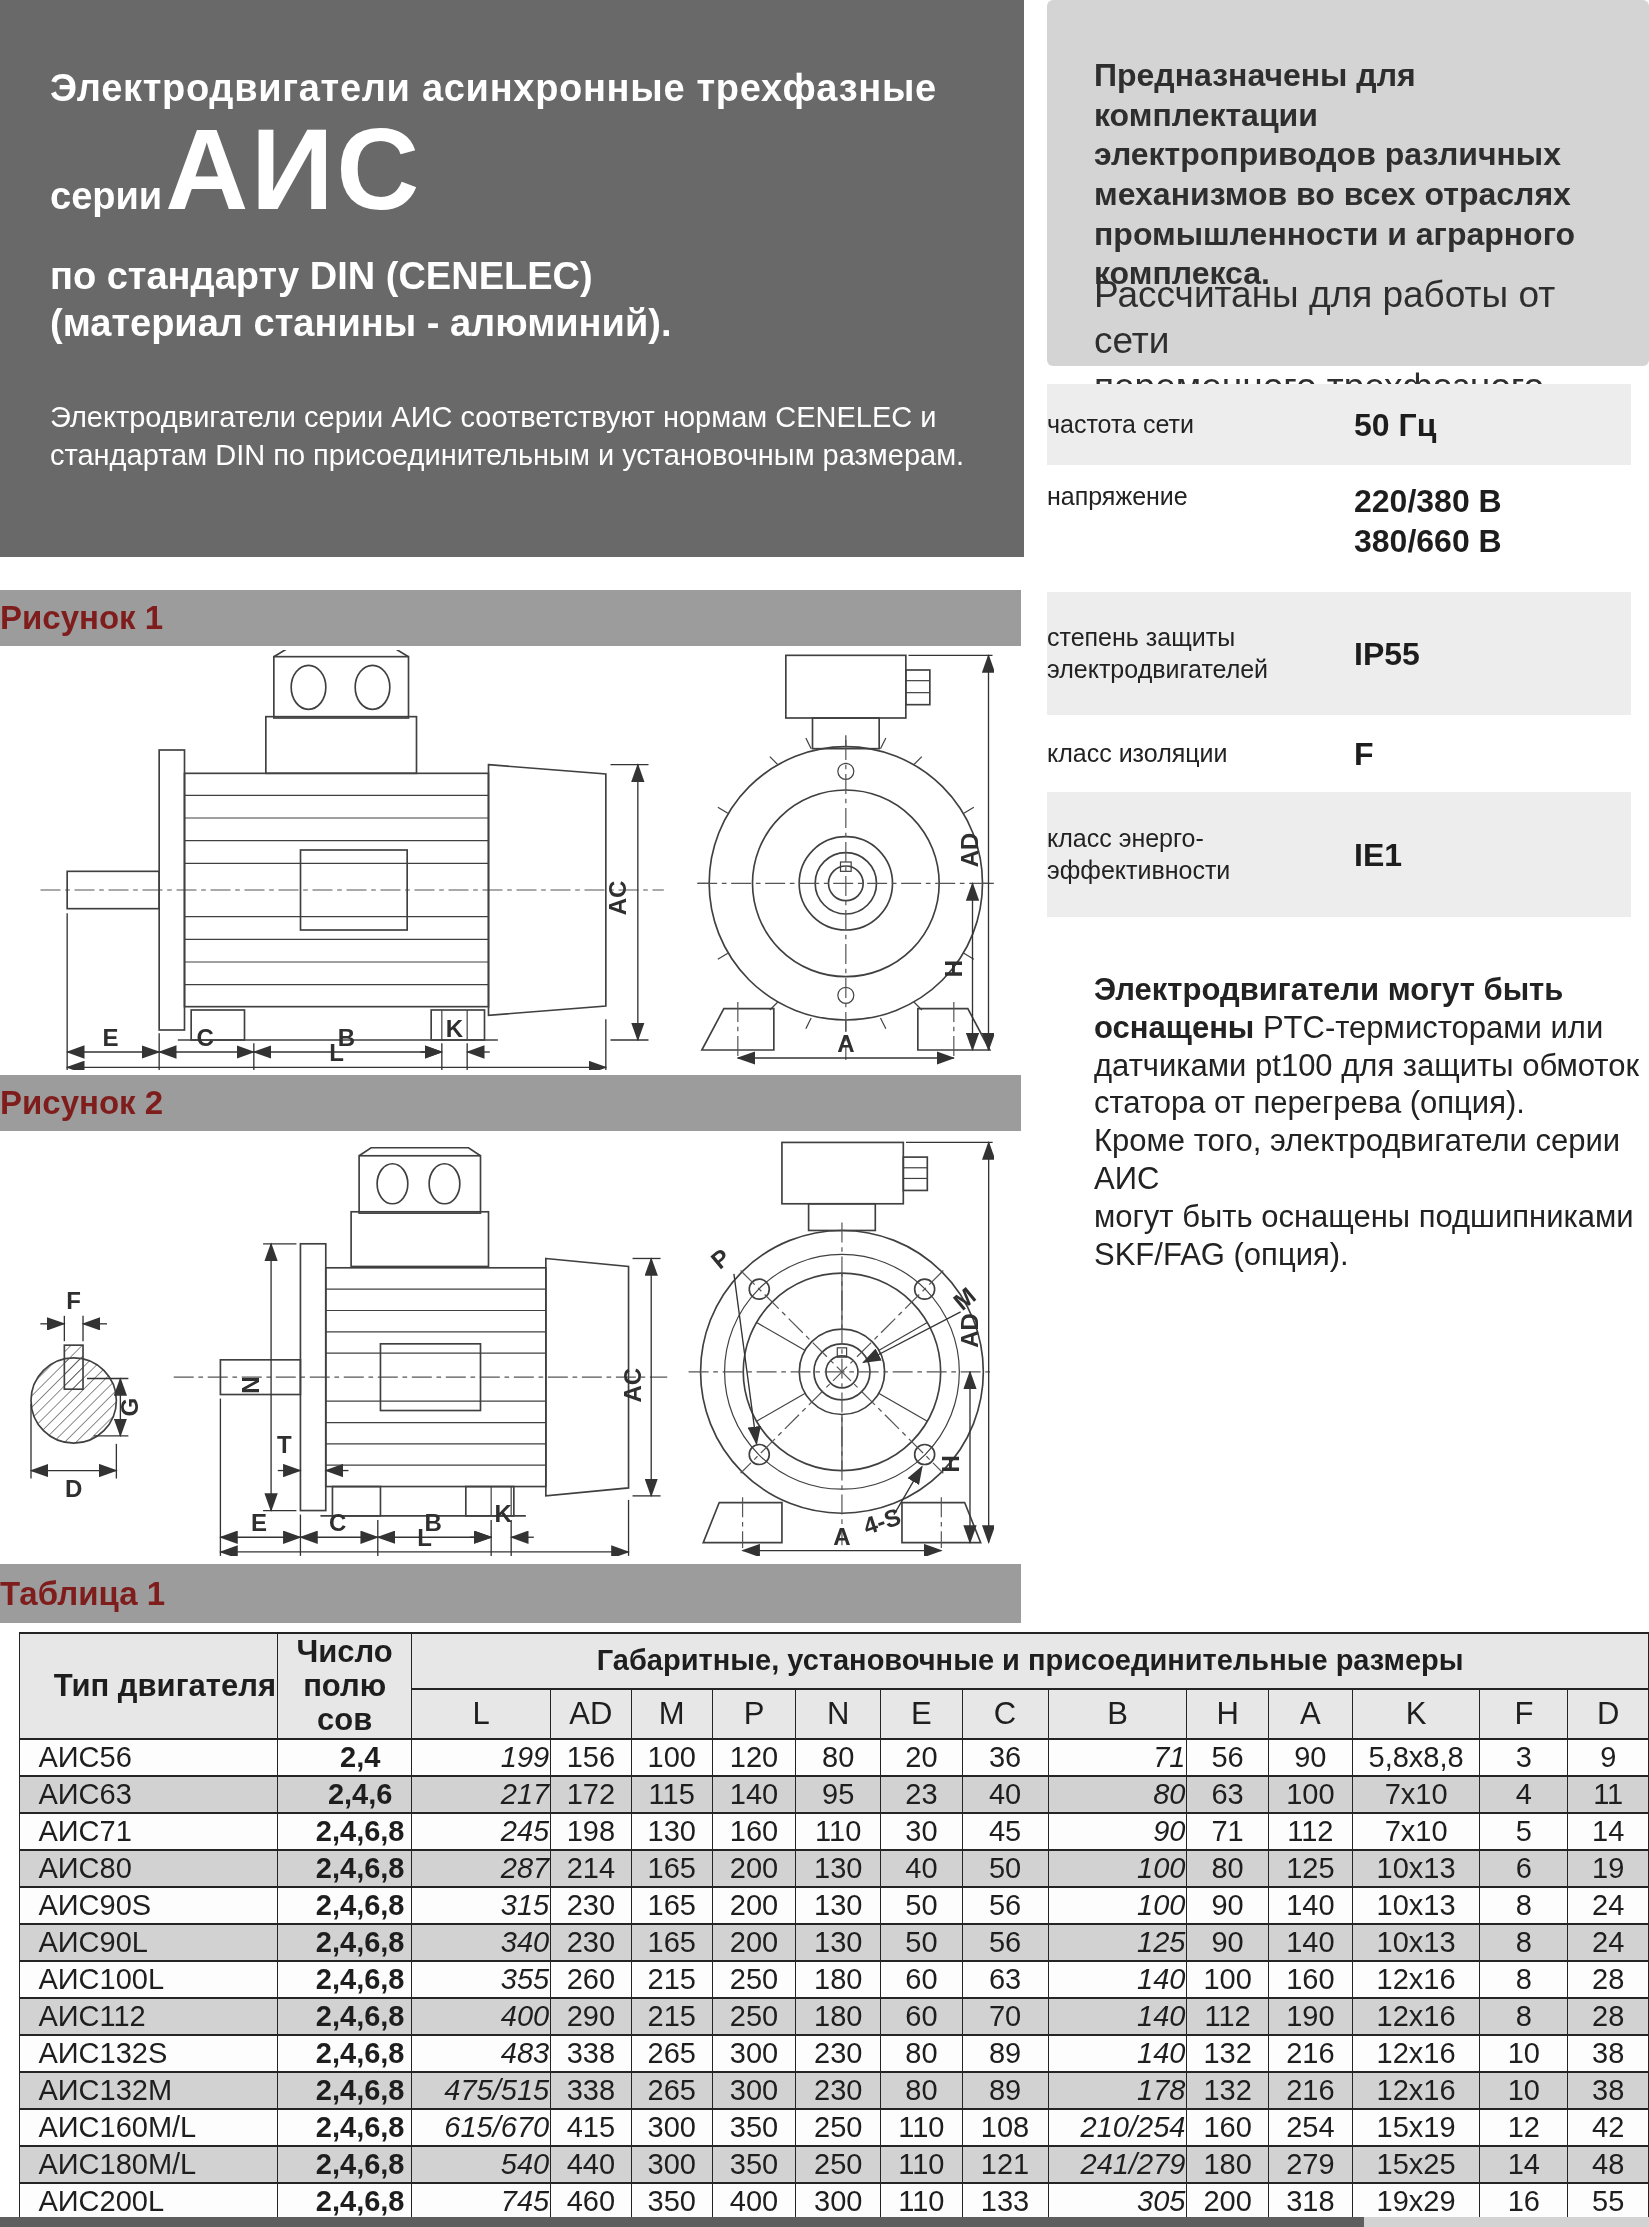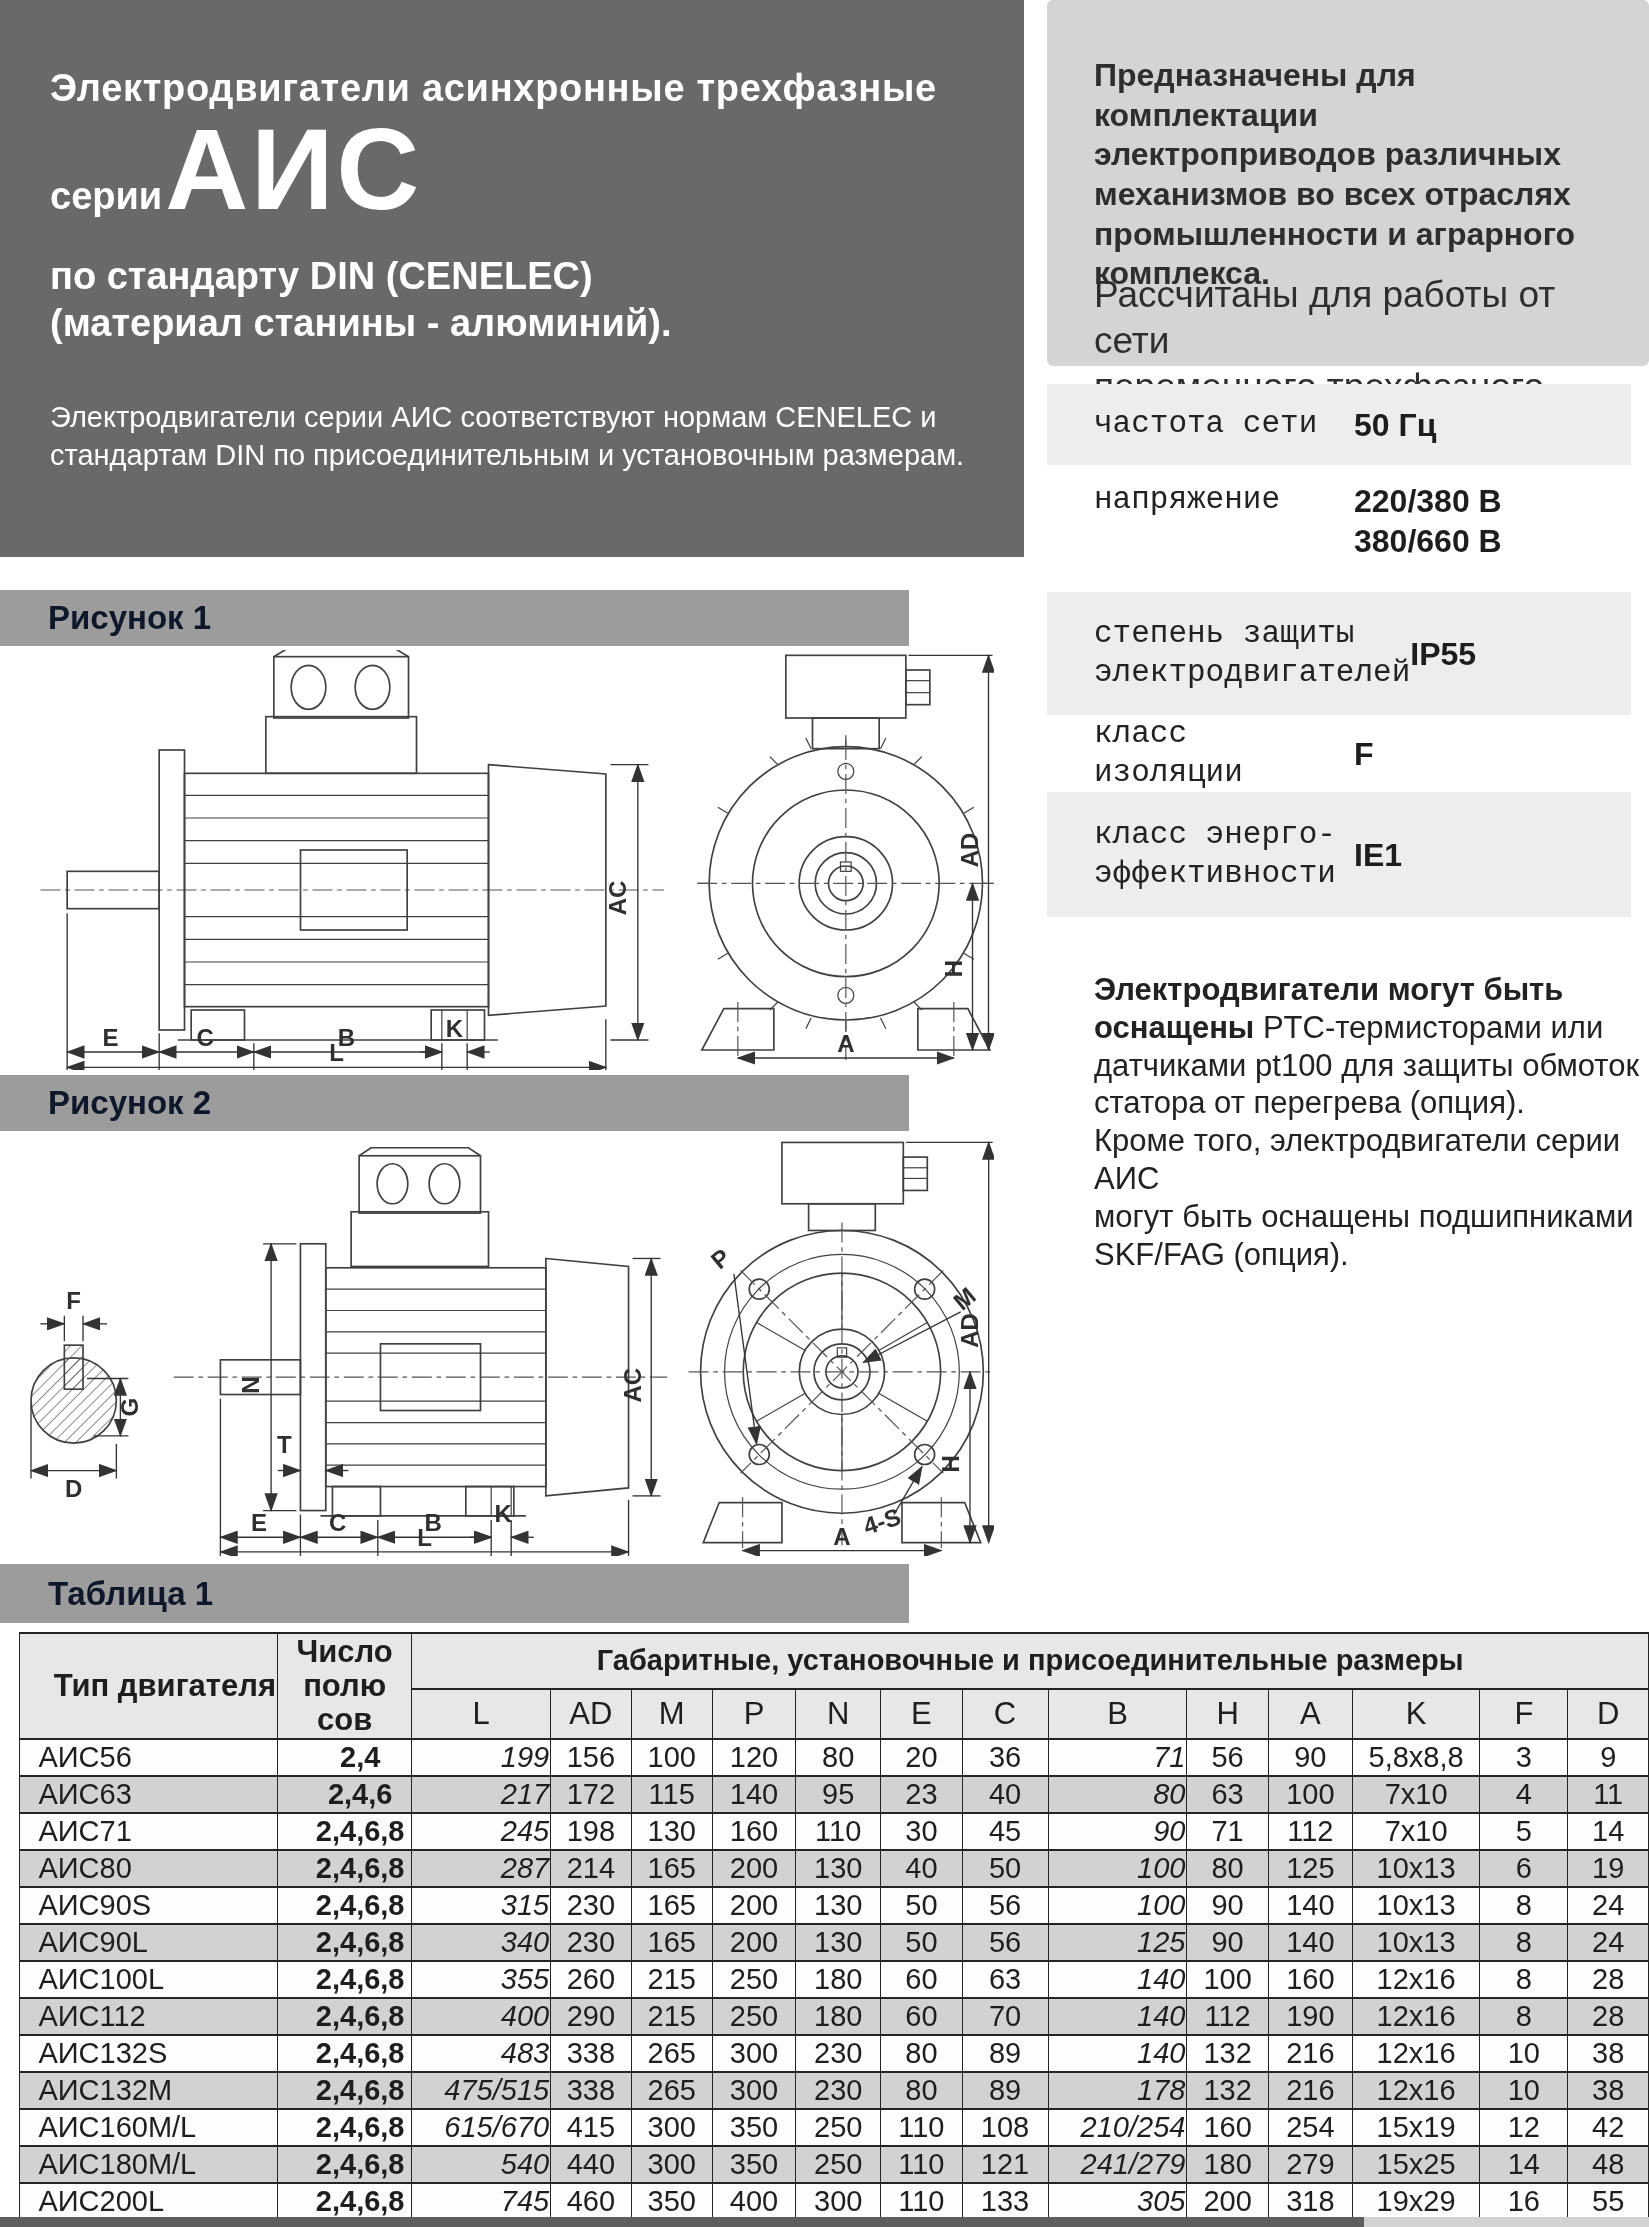--- a/index.html
+++ b/index.html
@@ -19,36 +19,36 @@
   .hdr-desc{left:50px;top:398px;width:947px;font-size:29px;line-height:1.32;font-weight:400;}
 
   
   .intro-block{left:1047px;top:0;width:602px;height:366px;background:#d4d4d4;color:#2e2e2e;border-radius:6px;}
   .intro-p1{left:47px;top:56px;width:527px;font-size:32px;font-weight:700;line-height:1.24;}
   .intro-p2{left:47px;top:272px;width:527px;font-size:37px;font-weight:400;line-height:1.24;}
 
   
   .spec-row{left:1047px;width:584px;display:flex;align-items:center;}
   .spec-row.shaded{background:#ededed;}
-  .spec-row .sp-label{flex:0 0 307px;padding-left:47px;box-sizing:border-box;
-                      font-size:31px;line-height:1.25;color:#222;font-family:Liberation Mono, monospace;}
+  .spec-row .sp-label{flex:0 0 307px;box-sizing:border-box;
+                      font-size:25px;line-height:1.25;color:#222;}
   .spec-row .sp-value{font-size:32px;font-weight:700;color:#1d1d1d;line-height:1.25;}
   .spec-r1{top:384px;height:81px;}
   .spec-r2{top:465px;height:127px;align-items:flex-start;padding-top:16px;box-sizing:border-box;}
   .spec-r3{top:592px;height:123px;}
   .spec-r4{top:715px;height:77px;}
   .spec-r5{top:792px;height:125px;}
 
   
   .note{left:1094px;top:939px;width:547px;font-size:31px;line-height:1.22;color:#222;margin-top:32px;}
   .note .nb{font-weight:700;}
 
   
-  .capbar{left:0;width:909px;height:56px;background:#9c9c9c;color:#0f172a;
-          font-size:33px;font-weight:700;line-height:56px;padding-left:48px;box-sizing:border-box;}
+  .capbar{left:0;width:1021px;height:56px;background:#9c9c9c;color:#7f1d1d;
+          font-size:33px;font-weight:700;line-height:56px;box-sizing:border-box;}
   .cap-fig1{top:590px;}
   .cap-fig2{top:1075px;}
   .cap-tab{top:1564px;height:59px;line-height:59px;}
 
   
   .figsvg{position:absolute;left:6.7px;}
   .fig1{top:650px;}
   .fig2{top:1137px;}
   .figsvg text{font-family:"Liberation Sans",sans-serif;font-size:36px;font-weight:700;fill:#2f2f2f;}
   .ln{stroke:#404040;stroke-width:2.5;fill:none;}

